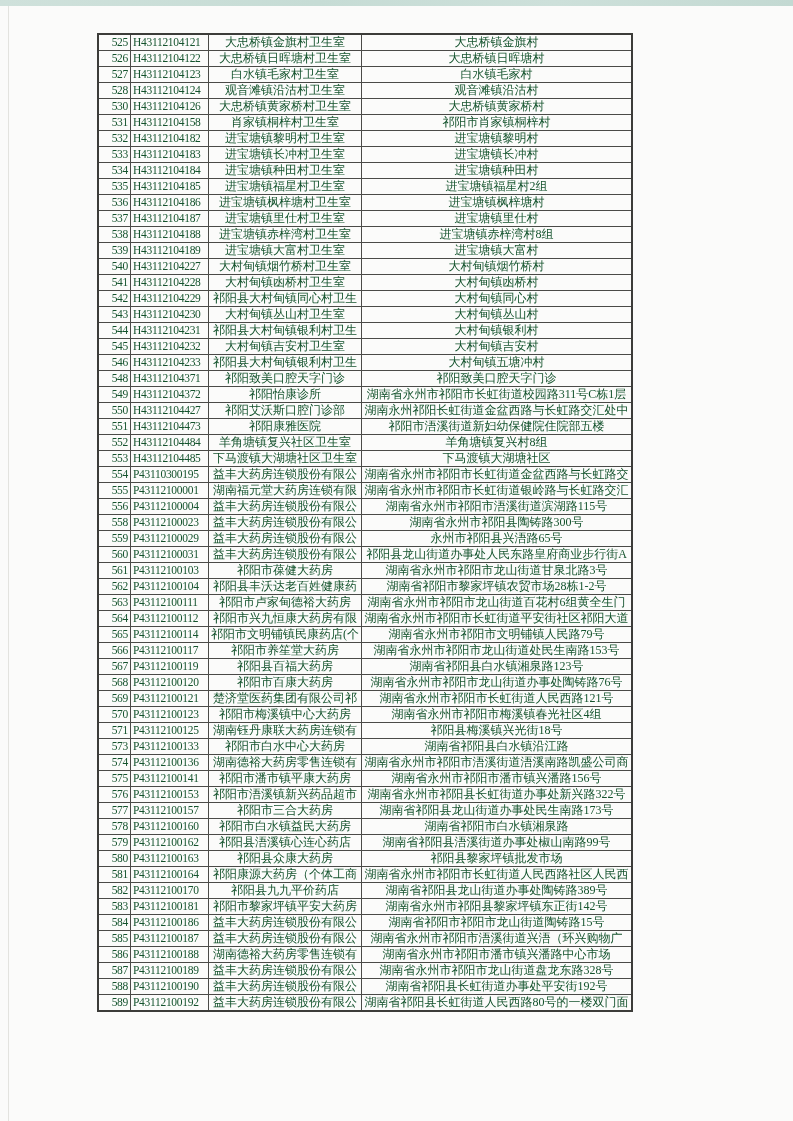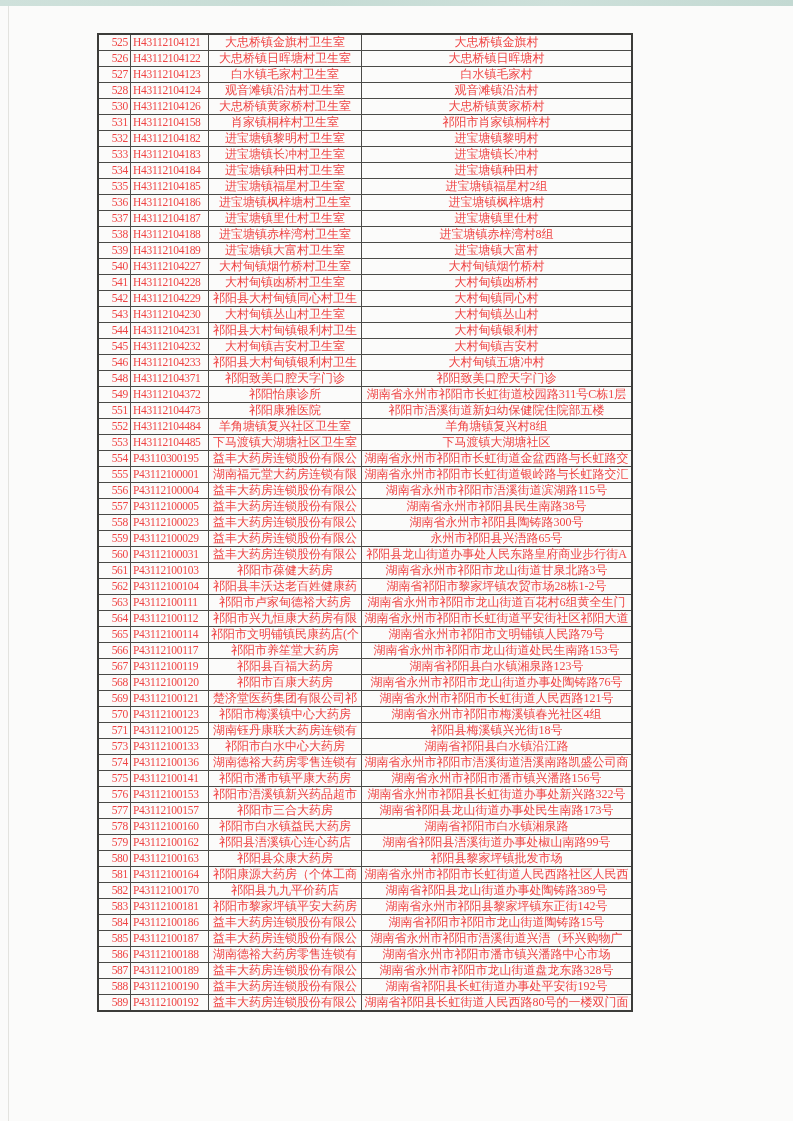--- a/index.html
+++ b/index.html
@@ -14,21 +14,21 @@
   }
   .scan-left-line{
     position:absolute;left:8px;top:6px;width:1px;height:1115px;
     background:#e3e3df;
   }
   .doc-table{
     position:absolute;left:97px;top:33px;
     border-collapse:collapse;
     table-layout:fixed;
     width:533px;
-    color:#ef4444;
+    color:#14532d;
   }
   .doc-table td{
     border:1px solid #4a4a47;
     height:15px;
     padding:0;
     font-size:11.5px;
     line-height:15px;
     white-space:nowrap;
     overflow:hidden;
     vertical-align:middle;
@@ -190,20 +190,26 @@
         <td>祁阳致美口腔天字门诊</td>
         <td>祁阳致美口腔天字门诊</td>
       </tr>
       <tr>
         <td>549</td>
         <td>H43112104372</td>
         <td>祁阳怡康诊所</td>
         <td>湖南省永州市祁阳市长虹街道校园路311号C栋1层</td>
       </tr>
       <tr>
+        <td>550</td>
+        <td>H43112104427</td>
+        <td>祁阳艾沃斯口腔门诊部</td>
+        <td>湖南永州祁阳长虹街道金盆西路与长虹路交汇处中</td>
+      </tr>
+      <tr>
         <td>551</td>
         <td>H43112104473</td>
         <td>祁阳康雅医院</td>
         <td>祁阳市浯溪街道新妇幼保健院住院部五楼</td>
       </tr>
       <tr>
         <td>552</td>
         <td>H43112104484</td>
         <td>羊角塘镇复兴社区卫生室</td>
         <td>羊角塘镇复兴村8组</td>
@@ -226,26 +232,20 @@
         <td>湖南福元堂大药房连锁有限</td>
         <td>湖南省永州市祁阳市长虹街道银岭路与长虹路交汇</td>
       </tr>
       <tr>
         <td>556</td>
         <td>P43112100004</td>
         <td>益丰大药房连锁股份有限公</td>
         <td>湖南省永州市祁阳市浯溪街道滨湖路115号</td>
       </tr>
       <tr>
-        <td>557</td>
-        <td>P43112100005</td>
-        <td>益丰大药房连锁股份有限公</td>
-        <td>湖南省永州市祁阳县民生南路38号</td>
-      </tr>
-      <tr>
         <td>558</td>
         <td>P43112100023</td>
         <td>益丰大药房连锁股份有限公</td>
         <td>湖南省永州市祁阳县陶铸路300号</td>
       </tr>
       <tr>
         <td>559</td>
         <td>P43112100029</td>
         <td>益丰大药房连锁股份有限公</td>
         <td>永州市祁阳县兴浯路65号</td>

